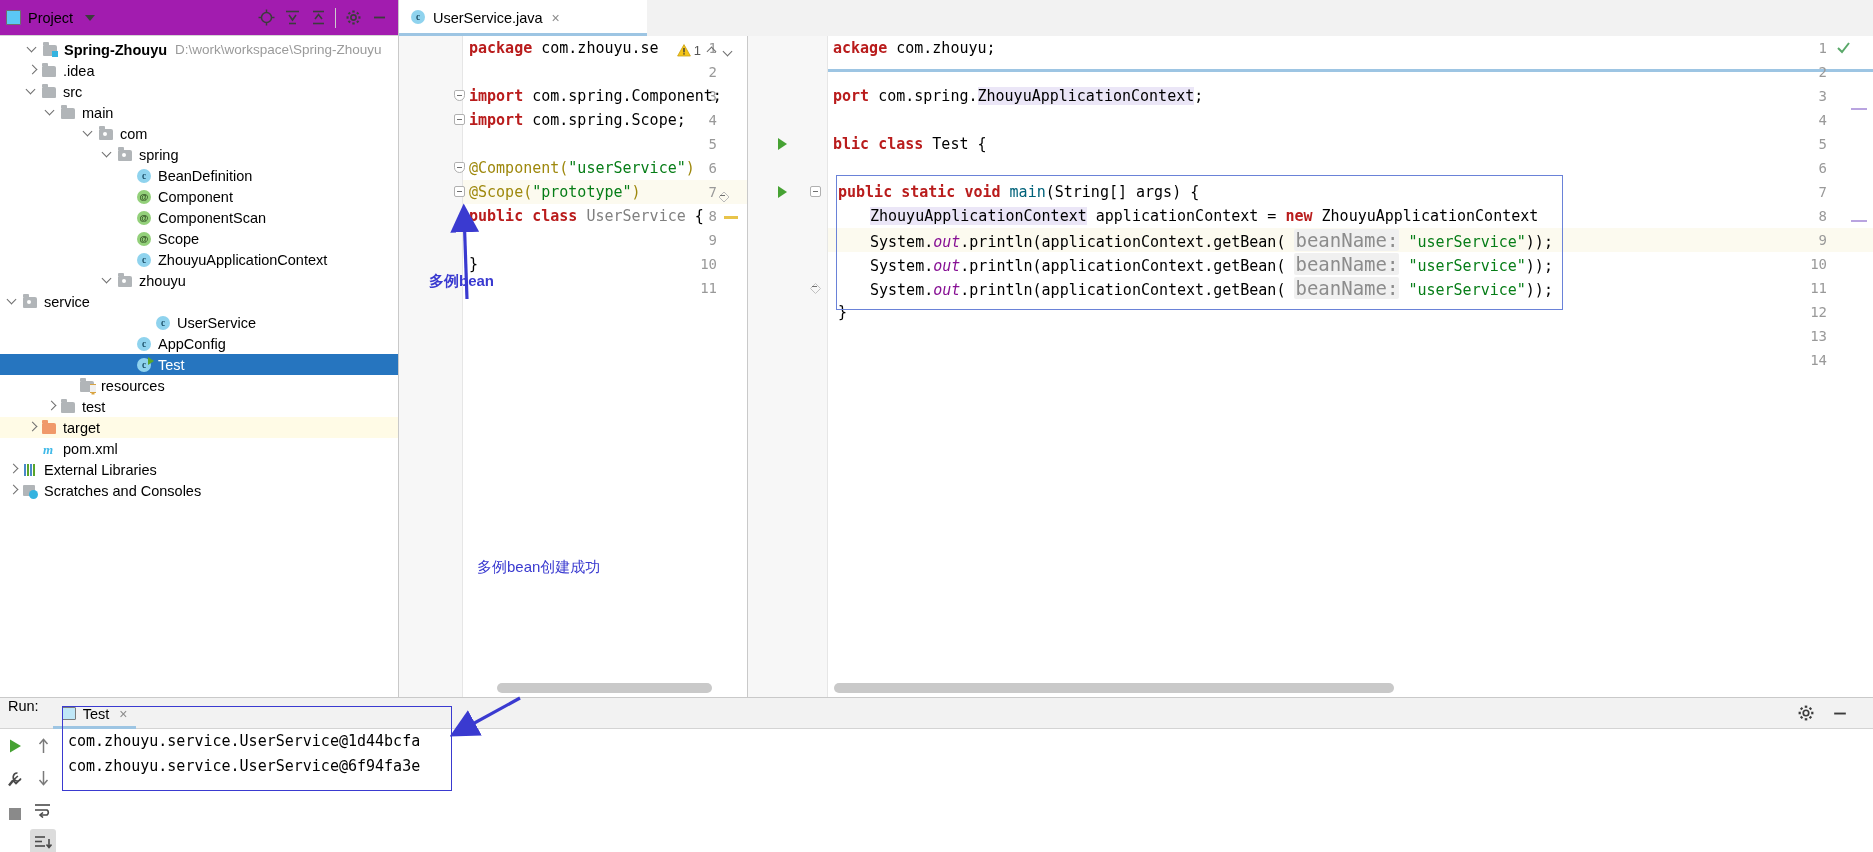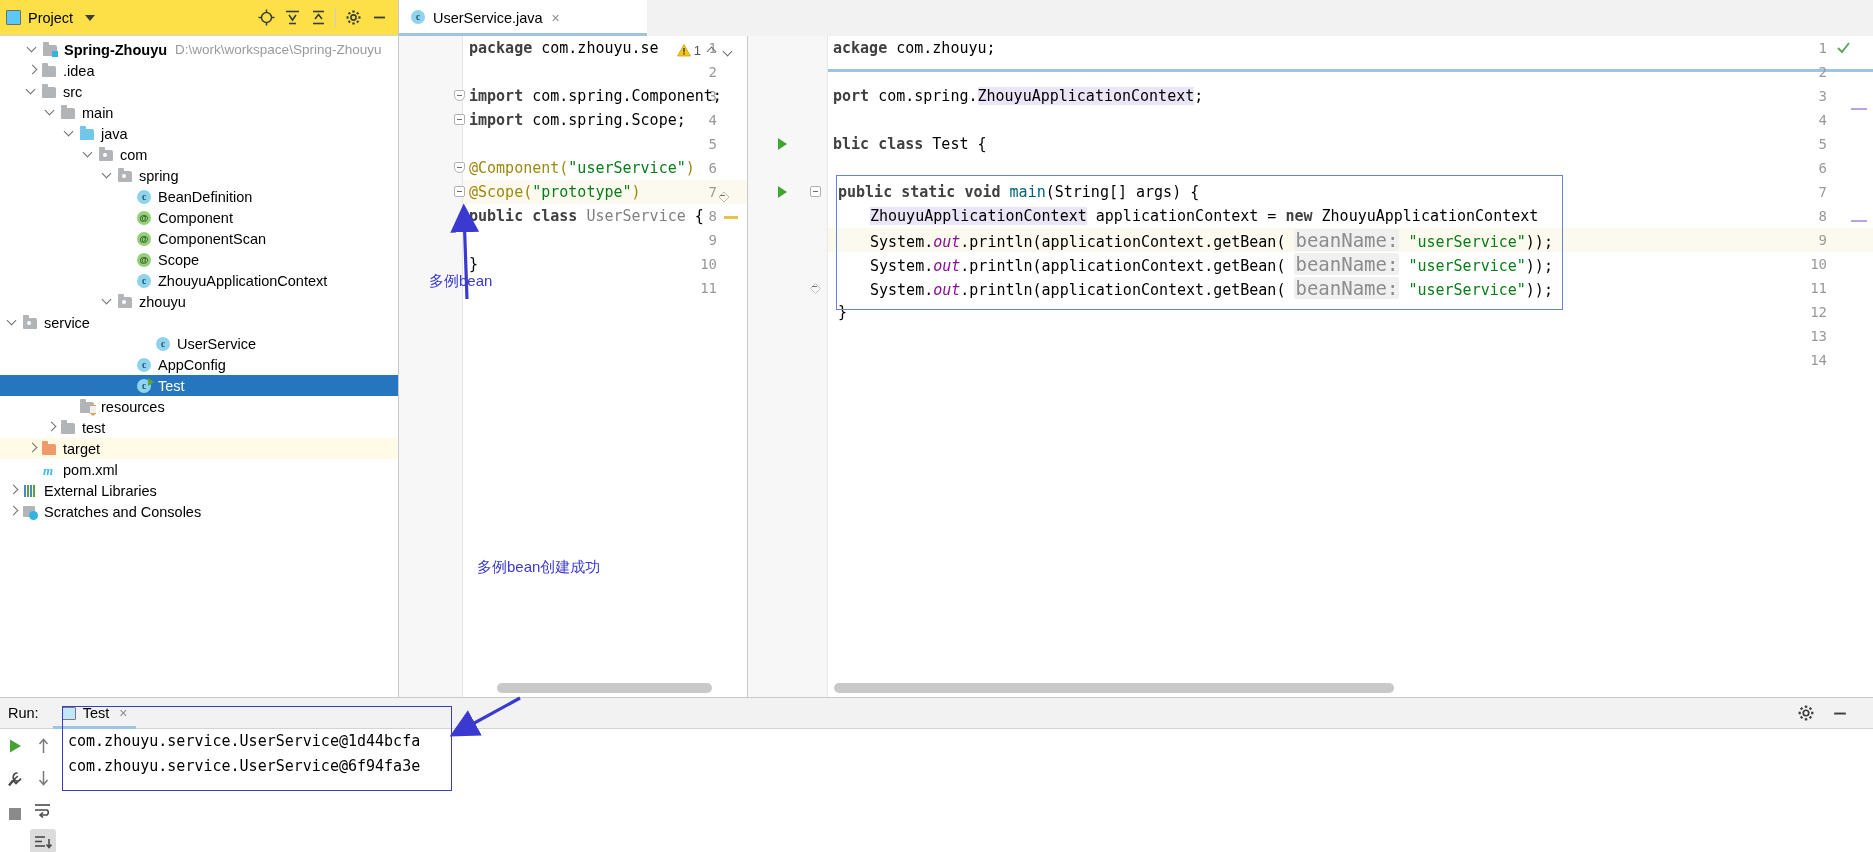--- a/index.html
+++ b/index.html
@@ -14,21 +14,21 @@
   }
   #app { position: relative; width: 1873px; height: 852px; }
 
   
   #project-panel {
     position: absolute; left: 0; top: 0; width: 399px; height: 697px;
     background: #ffffff;
     border-right: 1px solid #c9c9c9;
   }
   #project-toolbar {
-    height: 36px; background: #fde047;
+    height: 36px; background: #a21caf;
     border-bottom: 1px solid #d4d4d4;
     display: flex; align-items: center; padding: 14px 6px;
   }
   .pt-title { display: flex; align-items: center; gap: 7px; font-size: 14.5px; color: #000; }
   .proj-ico {
     width: 15px; height: 15px; border: 1.6px solid #6e6e6e; background: #5bc8f5;
     border-radius: 1px; display: inline-block;
   }
   .caret-dn {
     width: 0; height: 0; border-left: 5px solid transparent; border-right: 5px solid transparent;
@@ -148,21 +148,21 @@
     position: absolute; left: 64px; top: 0; right: 0; bottom: 0;
     font-family: "DejaVu Sans Mono", monospace; font-size: 15px; white-space: pre;
   }
   .pane-right .code { left: 80px; }
   .cl { position: absolute; left: 6px; height: 24px; line-height: 24px; }
   .pane-right .cl { left: 5px; }
   .hl-line { position: absolute; left: 0; right: 0; height: 24px; background: #fcfaef; }
   .gt-hl { position: absolute; left: 0; width: 64px; height: 24px; background: #f2efe0; }
   .pane-right .gt-hl { width: 80px; }
 
-  .k { color: #404040; font-weight: bold; }
+  .k { color: #b91c1c; font-weight: bold; }
   .s { color: #067d17; }
   .a { color: #9e880d; }
   .t { color: #000000; }
   .g { color: #808080; }
   .fn { color: #00627a; }
   .fld { color: #871094; font-style: italic; }
   .hint { color: #8c8c8c; background: #f0f0f0; border-radius: 2px; padding: 0 1px; font-size: 19px; }
   .idhl { background: #ebe6f7; }
 
   .fold {
@@ -195,21 +195,21 @@
     font-family: "Liberation Sans", sans-serif;
   }
   .sel-box { position: absolute; border: 1px solid #6a82d8; }
 
   
   #run-panel {
     position: absolute; left: 0; bottom: 0; width: 1873px; height: 155px;
     background: #ffffff; border-top: 1px solid #c9c9c9;
   }
   #run-head {
-    height: 31px; background: #f2f2f2; display: flex; align-items: center;
+    height: 31px; background: #f2f2f2; display: flex; align-items: flex-start;
     padding-left: 8px; border-bottom: 1px solid #d4d4d4; position: relative;
   }
   .run-lbl { font-size: 14.5px; margin-right: 14px; }
   .run-tab {
     display: flex; align-items: center; gap: 7px; padding: 0 9px; height: 31px;
     position: relative; font-size: 14.5px;
   }
   .run-tab::after {
     content: ""; position: absolute; left: 0; right: 0; bottom: 0; height: 3px; background: #9dc5e3;
   }
@@ -316,27 +316,20 @@
             <span class="folder"></span>
           </span>
           <span class="lbl">src</span>
         </div>
         <div class="row" style="padding-left: 44px;">
           <span class="arrow d"></span>
           <span class="ico">
             <span class="folder"></span>
           </span>
           <span class="lbl">main</span>
-        </div>
-        <div class="row" style="padding-left: 63px;">
-          <span class="arrow d"></span>
-          <span class="ico">
-            <span class="folder blue"></span>
-          </span>
-          <span class="lbl">java</span>
         </div>
         <div class="row" style="padding-left: 82px;">
           <span class="arrow d"></span>
           <span class="ico">
             <span class="folder pkg"></span>
           </span>
           <span class="lbl">com</span>
         </div>
         <div class="row" style="padding-left: 101px;">
           <span class="arrow d"></span>
@@ -513,21 +506,21 @@
         <div class="fold" style="left:55px; top:150px"></div>
 
         <svg class="arrow-annot" style="left:38px; top:165px;" width="70" height="100">
           <defs>
               <marker id="ah1" markerWidth="9" markerHeight="9" refX="6" refY="4.5" orient="auto">
             <polygon points="0,0 9,4.5 0,9" fill="#3a3ad0"></polygon>
               </marker>
             </defs>
           <line x1="30" y1="98" x2="27" y2="12" stroke="#3a3ad0" stroke-width="3.2" marker-end="url(#ah1)"></line>
         </svg>
-        <div class="annot-cn" style="left:30px; top:236px;">多例bean</div>
+        <div class="annot-cn" style="left:30px; top:236px;font-weight:bold;">多例bean</div>
 
         <div class="yellow-mark" style="right:9px; top:180px;"></div>
 
         <div style="position:absolute; right:14px; top:7px; display:flex; align-items:center; gap:6px;">
           <span class="warnbadge">
             <svg width="14" height="13" viewBox="0 0 14 13">
                 <polygon points="7,0.6 13.4,12 0.6,12" fill="#f5c518" stroke="#c9a116" stroke-width="0.8"></polygon>
                 <rect x="6.3" y="4" width="1.4" height="4.4" fill="#3a3a3a"></rect>
                 <rect x="6.3" y="9.2" width="1.4" height="1.4" fill="#3a3a3a"></rect>
               </svg>

